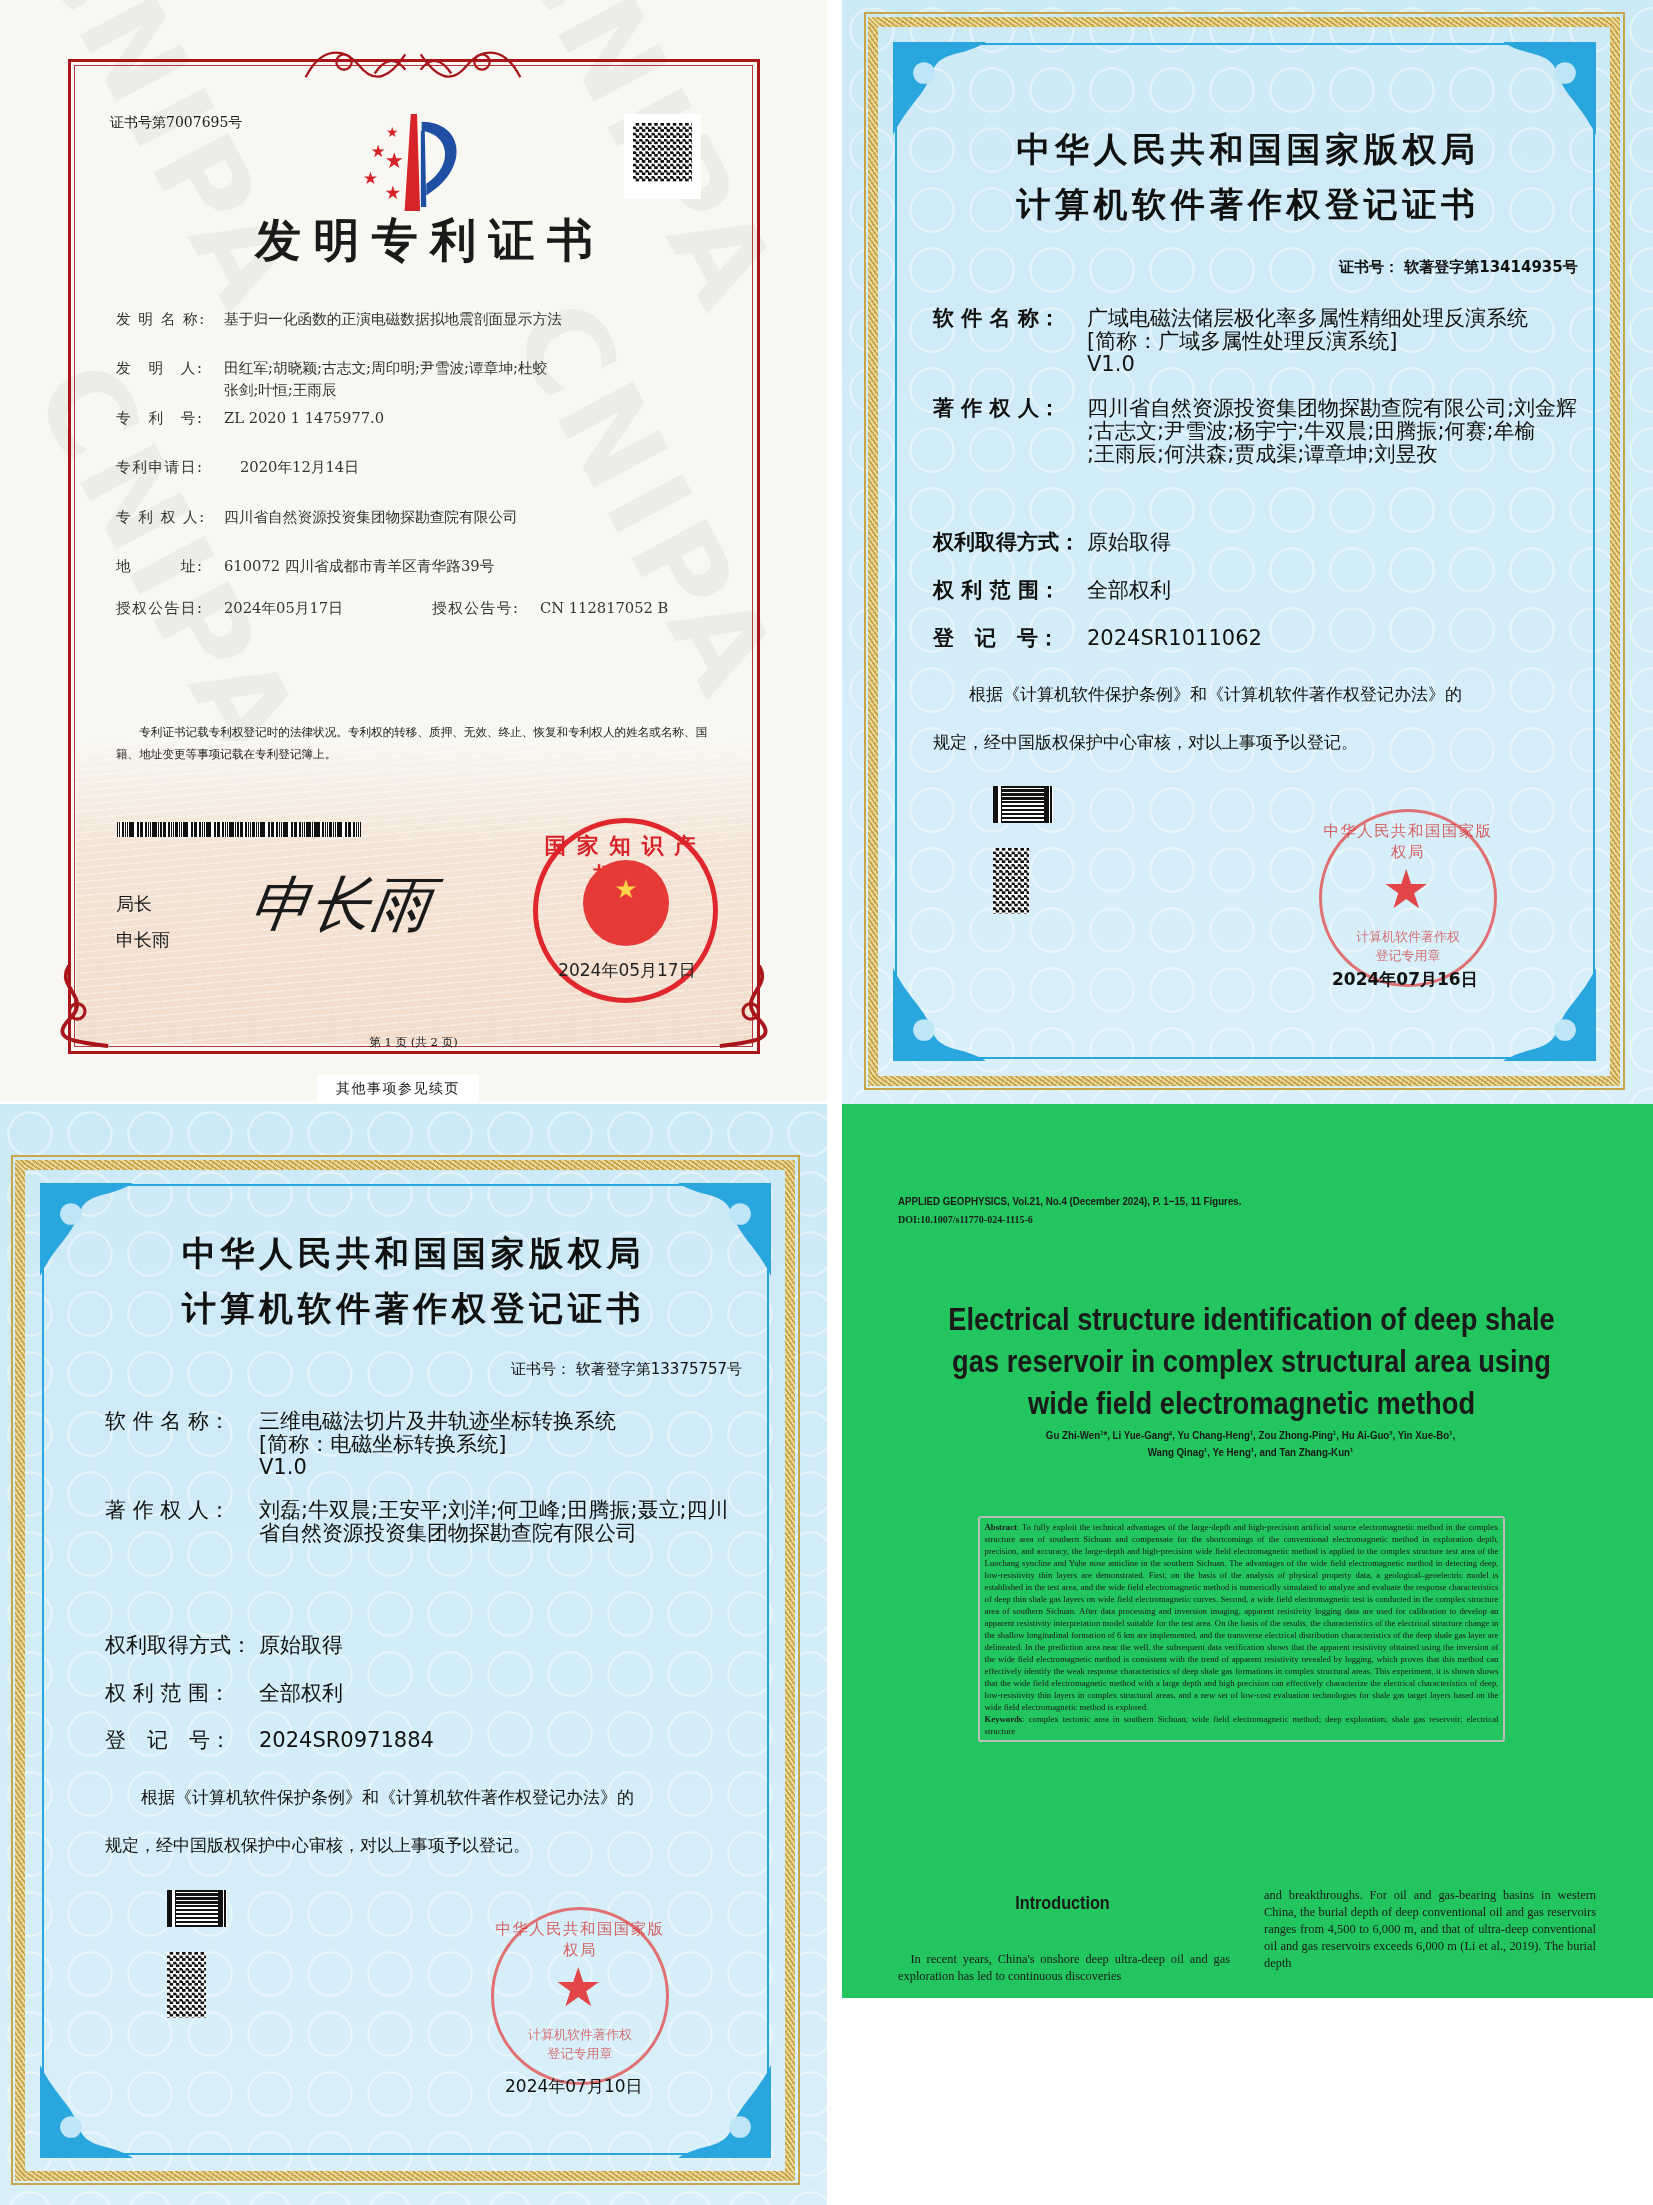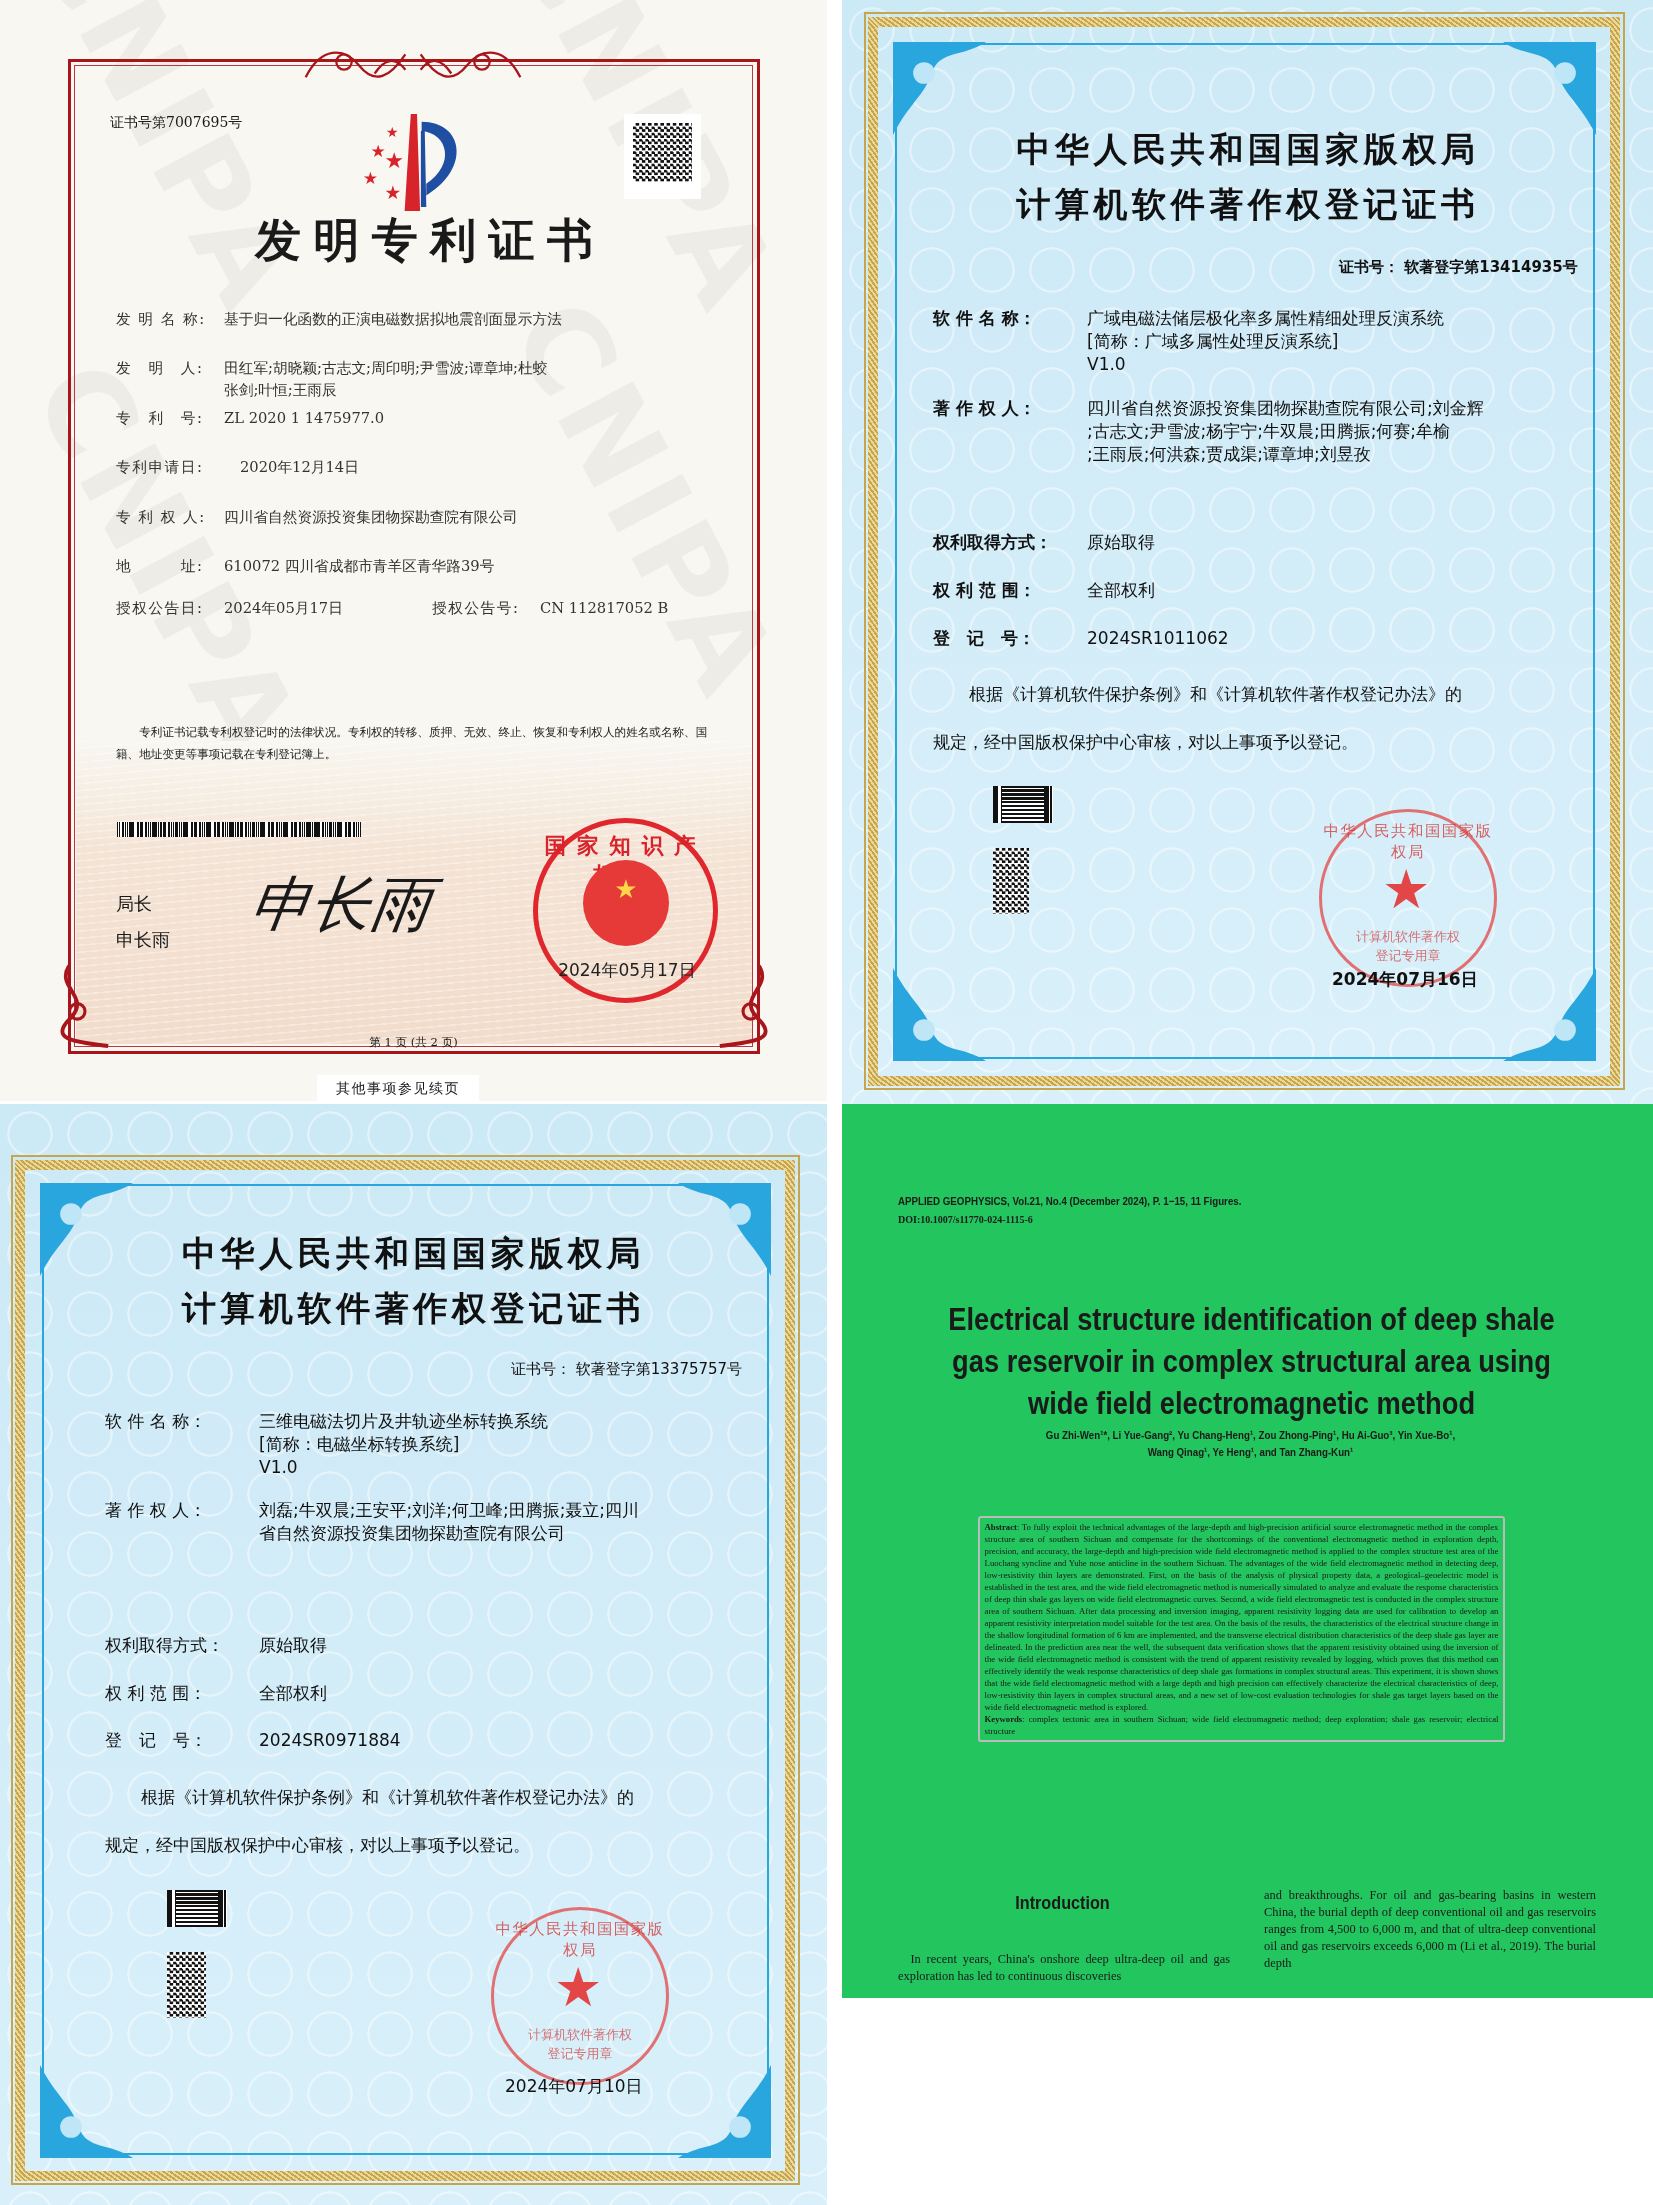--- a/index.html
+++ b/index.html
@@ -52,21 +52,21 @@
                        linear-gradient(#cce9f6, #d9f0fa);
       background-size:60px 60px, 100% 100%; }
   .bluecert .gold-outer { position:absolute; border:2.3px solid #c7a54a; box-sizing:border-box; }
   .bluecert .gold-key { position:absolute; box-sizing:border-box; border:10.8px solid transparent;
       border-image:repeating-linear-gradient(45deg,#c9a448 0 2.3px,#e9d99c 2.3px 4.6px) 14; }
   .bluecert .blue-line { position:absolute; border:2.3px double #2aa6de; box-sizing:border-box; }
   .bluecert .corner { position:absolute; width:93px; height:93px; }
   .bluecert .h1 { position:absolute; left:0; width:100%; text-align:center; font-family:"DejaVu Serif", serif; font-weight:bold;
                   font-size:34px; letter-spacing:4.6px; color:#111; }
   .bluecert .certno { position:absolute; font-family:"DejaVu Sans", sans-serif; font-weight:bold; font-size:15px; color:#111; white-space:nowrap; }
-  .bluecert .field { position:absolute; display:flex; font-family:"DejaVu Sans", sans-serif; font-size:17px; color:#111; line-height:23px; }
+  .bluecert .field { position:absolute; display:flex; font-family:"DejaVu Sans", sans-serif; font-size:21px; color:#111; line-height:23px; }
   .bluecert .field .lbl { width:154px; white-space:nowrap; font-weight:bold; }
   .bluecert .field .val { width:479px; }
   .bluecert .field .val div { white-space:nowrap; }
   .bluecert .stmt { position:absolute; font-family:"DejaVu Sans", sans-serif; font-size:17px; color:#111; line-height:48px; }
   .bluecert .barcode2 { position:absolute; width:60px; height:37px;
       background:linear-gradient(90deg,#111 0 5.4px,#fff 5.4px 7.7px,#111 7.7px 9.3px,transparent 9.3px 51px,#111 51px 56px,#fff 56px 57px,#111 57px 59px,#fff 59px),
                  repeating-linear-gradient(0deg,#111 0 2.3px,#fff 2.3px 3.9px); }
   .bluecert .qr2 { position:absolute; width:40px; height:66px; background:repeating-conic-gradient(#111 0 25%, #fff 0 50%) 0 0/6.2px 6.2px; }
   .bluecert .stamp { position:absolute; width:178px; height:178px; border-radius:50%; border:3.1px solid rgba(226,80,80,0.8); box-sizing:border-box; }
   .bluecert .stamp .star { position:absolute; left:60px; top:51px; font-size:54px; color:#e24646; line-height:54px; }

